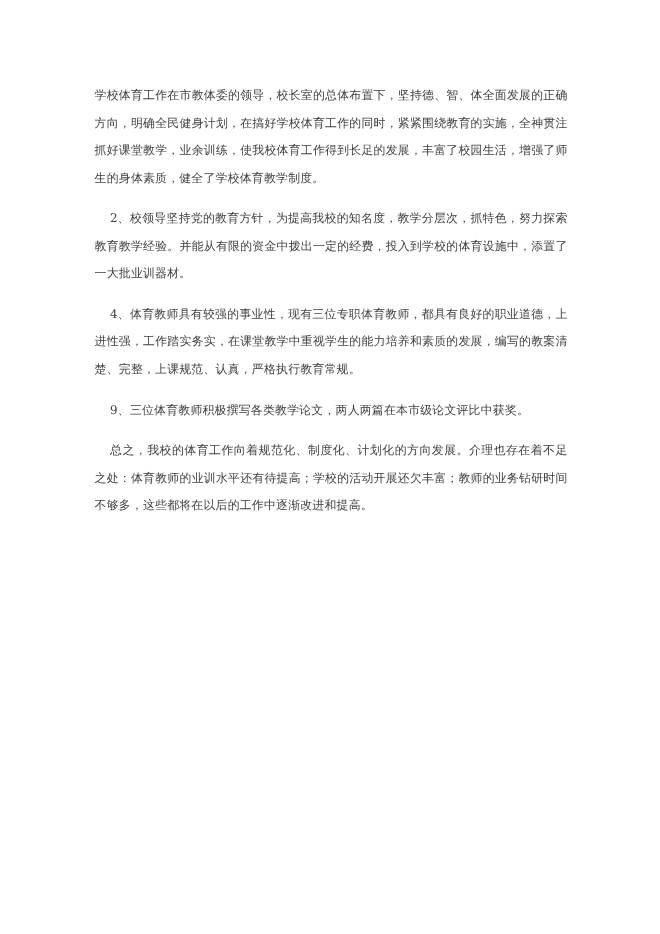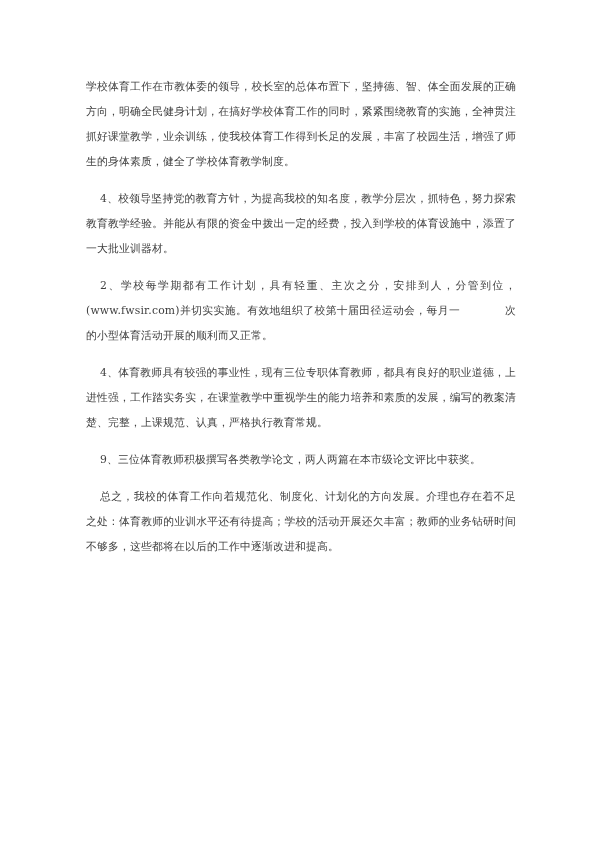--- a/index.html
+++ b/index.html
@@ -39,19 +39,18 @@
   .para.indent {
     text-indent: 1.3em;
   }
 </style>
 </head>
 <body>
 
 <div class="page">
   <div class="content">
     <p class="para">学校体育工作在市教体委的领导，校长室的总体布置下，坚持德、智、体全面发展的正确方向，明确全民健身计划，在搞好学校体育工作的同时，紧紧围绕教育的实施，全神贯注抓好课堂教学，业余训练，使我校体育工作得到长足的发展，丰富了校园生活，增强了师生的身体素质，健全了学校体育教学制度。</p>
-    <p class="para indent">4、校领导坚持党的教育方针，为提高我校的知名度，教学分层次，抓特色，努力探索教育教学经验。并能从有限的资金中拨出一定的经费，投入到学校的体育设施中，添置了一大批业训器材。</p>
-    <p class="para indent">2、学校每学期都有工作计划，具有轻重、主次之分，安排到人，分管到位，(www.fwsir.com)并切实实施。有效地组织了校第十届田径运动会，每月一　　　　次的小型体育活动开展的顺利而又正常。</p>
+    <p class="para indent">2、校领导坚持党的教育方针，为提高我校的知名度，教学分层次，抓特色，努力探索教育教学经验。并能从有限的资金中拨出一定的经费，投入到学校的体育设施中，添置了一大批业训器材。</p>
     <p class="para indent">4、体育教师具有较强的事业性，现有三位专职体育教师，都具有良好的职业道德，上进性强，工作踏实务实，在课堂教学中重视学生的能力培养和素质的发展，编写的教案清楚、完整，上课规范、认真，严格执行教育常规。</p>
     <p class="para indent">9、三位体育教师积极撰写各类教学论文，两人两篇在本市级论文评比中获奖。</p>
     <p class="para indent">总之，我校的体育工作向着规范化、制度化、计划化的方向发展。介理也存在着不足之处：体育教师的业训水平还有待提高；学校的活动开展还欠丰富；教师的业务钻研时间不够多，这些都将在以后的工作中逐渐改进和提高。</p>
   </div>
 </div>
 
 </body></html>

